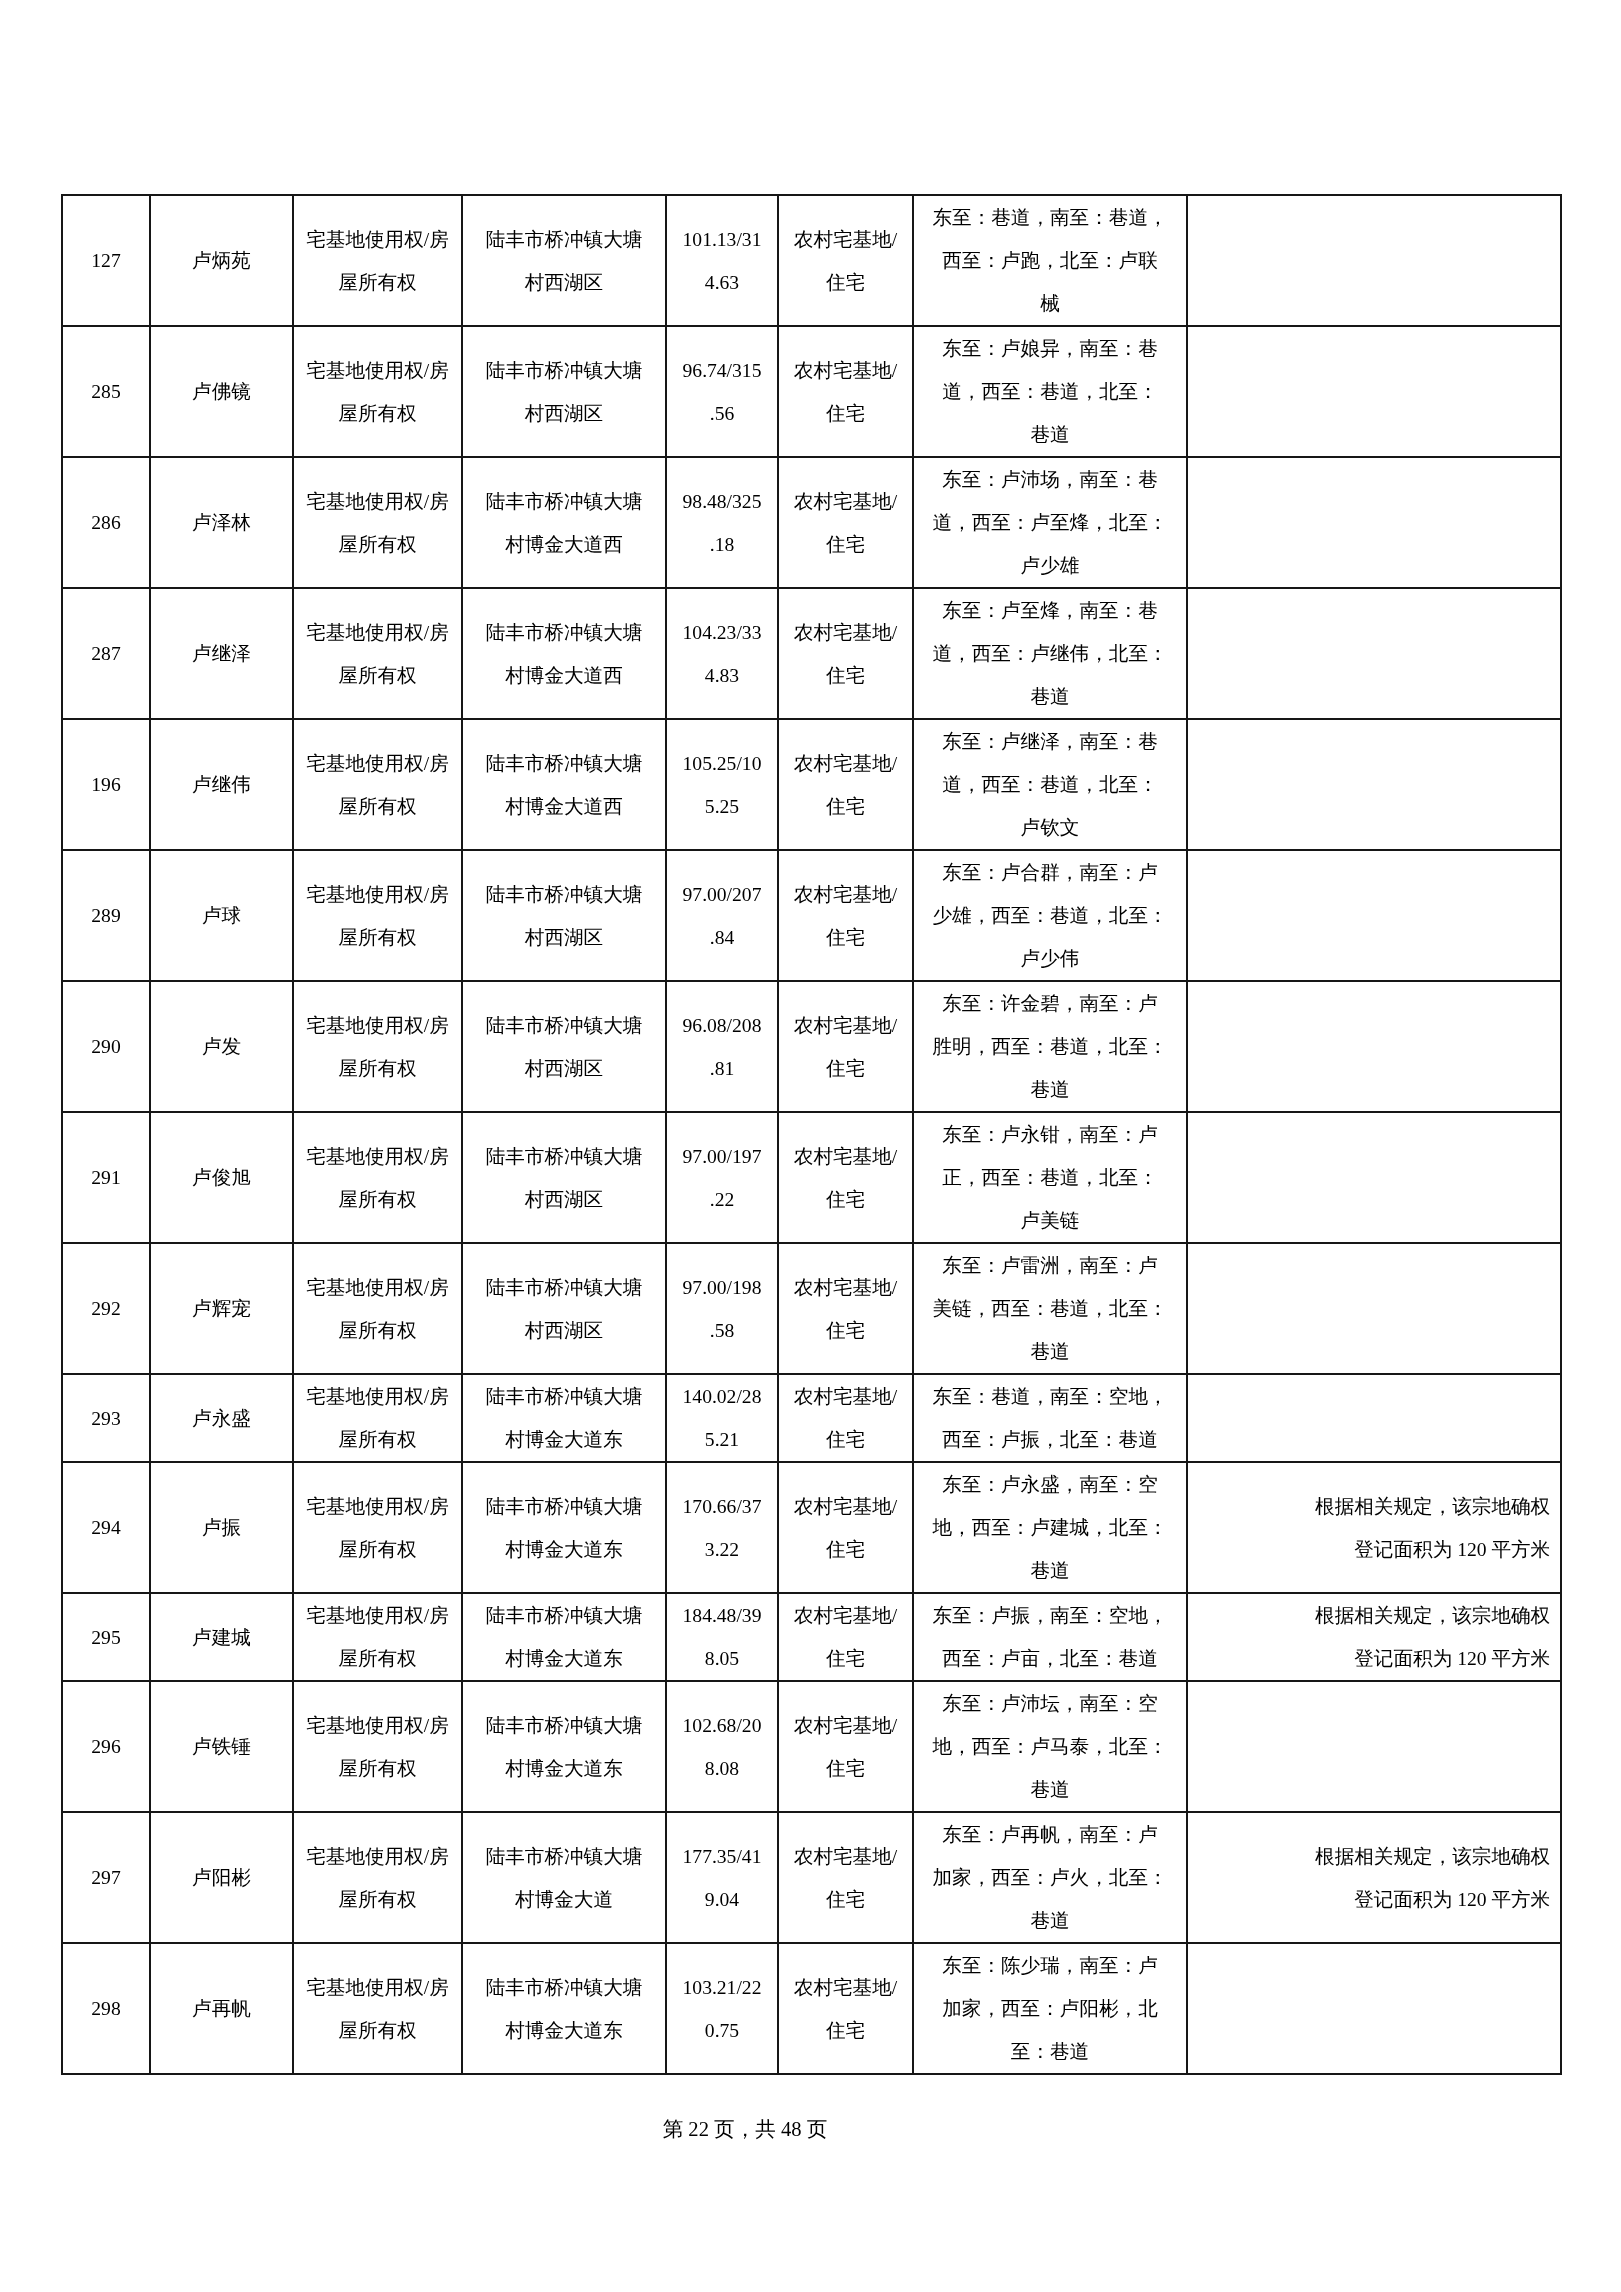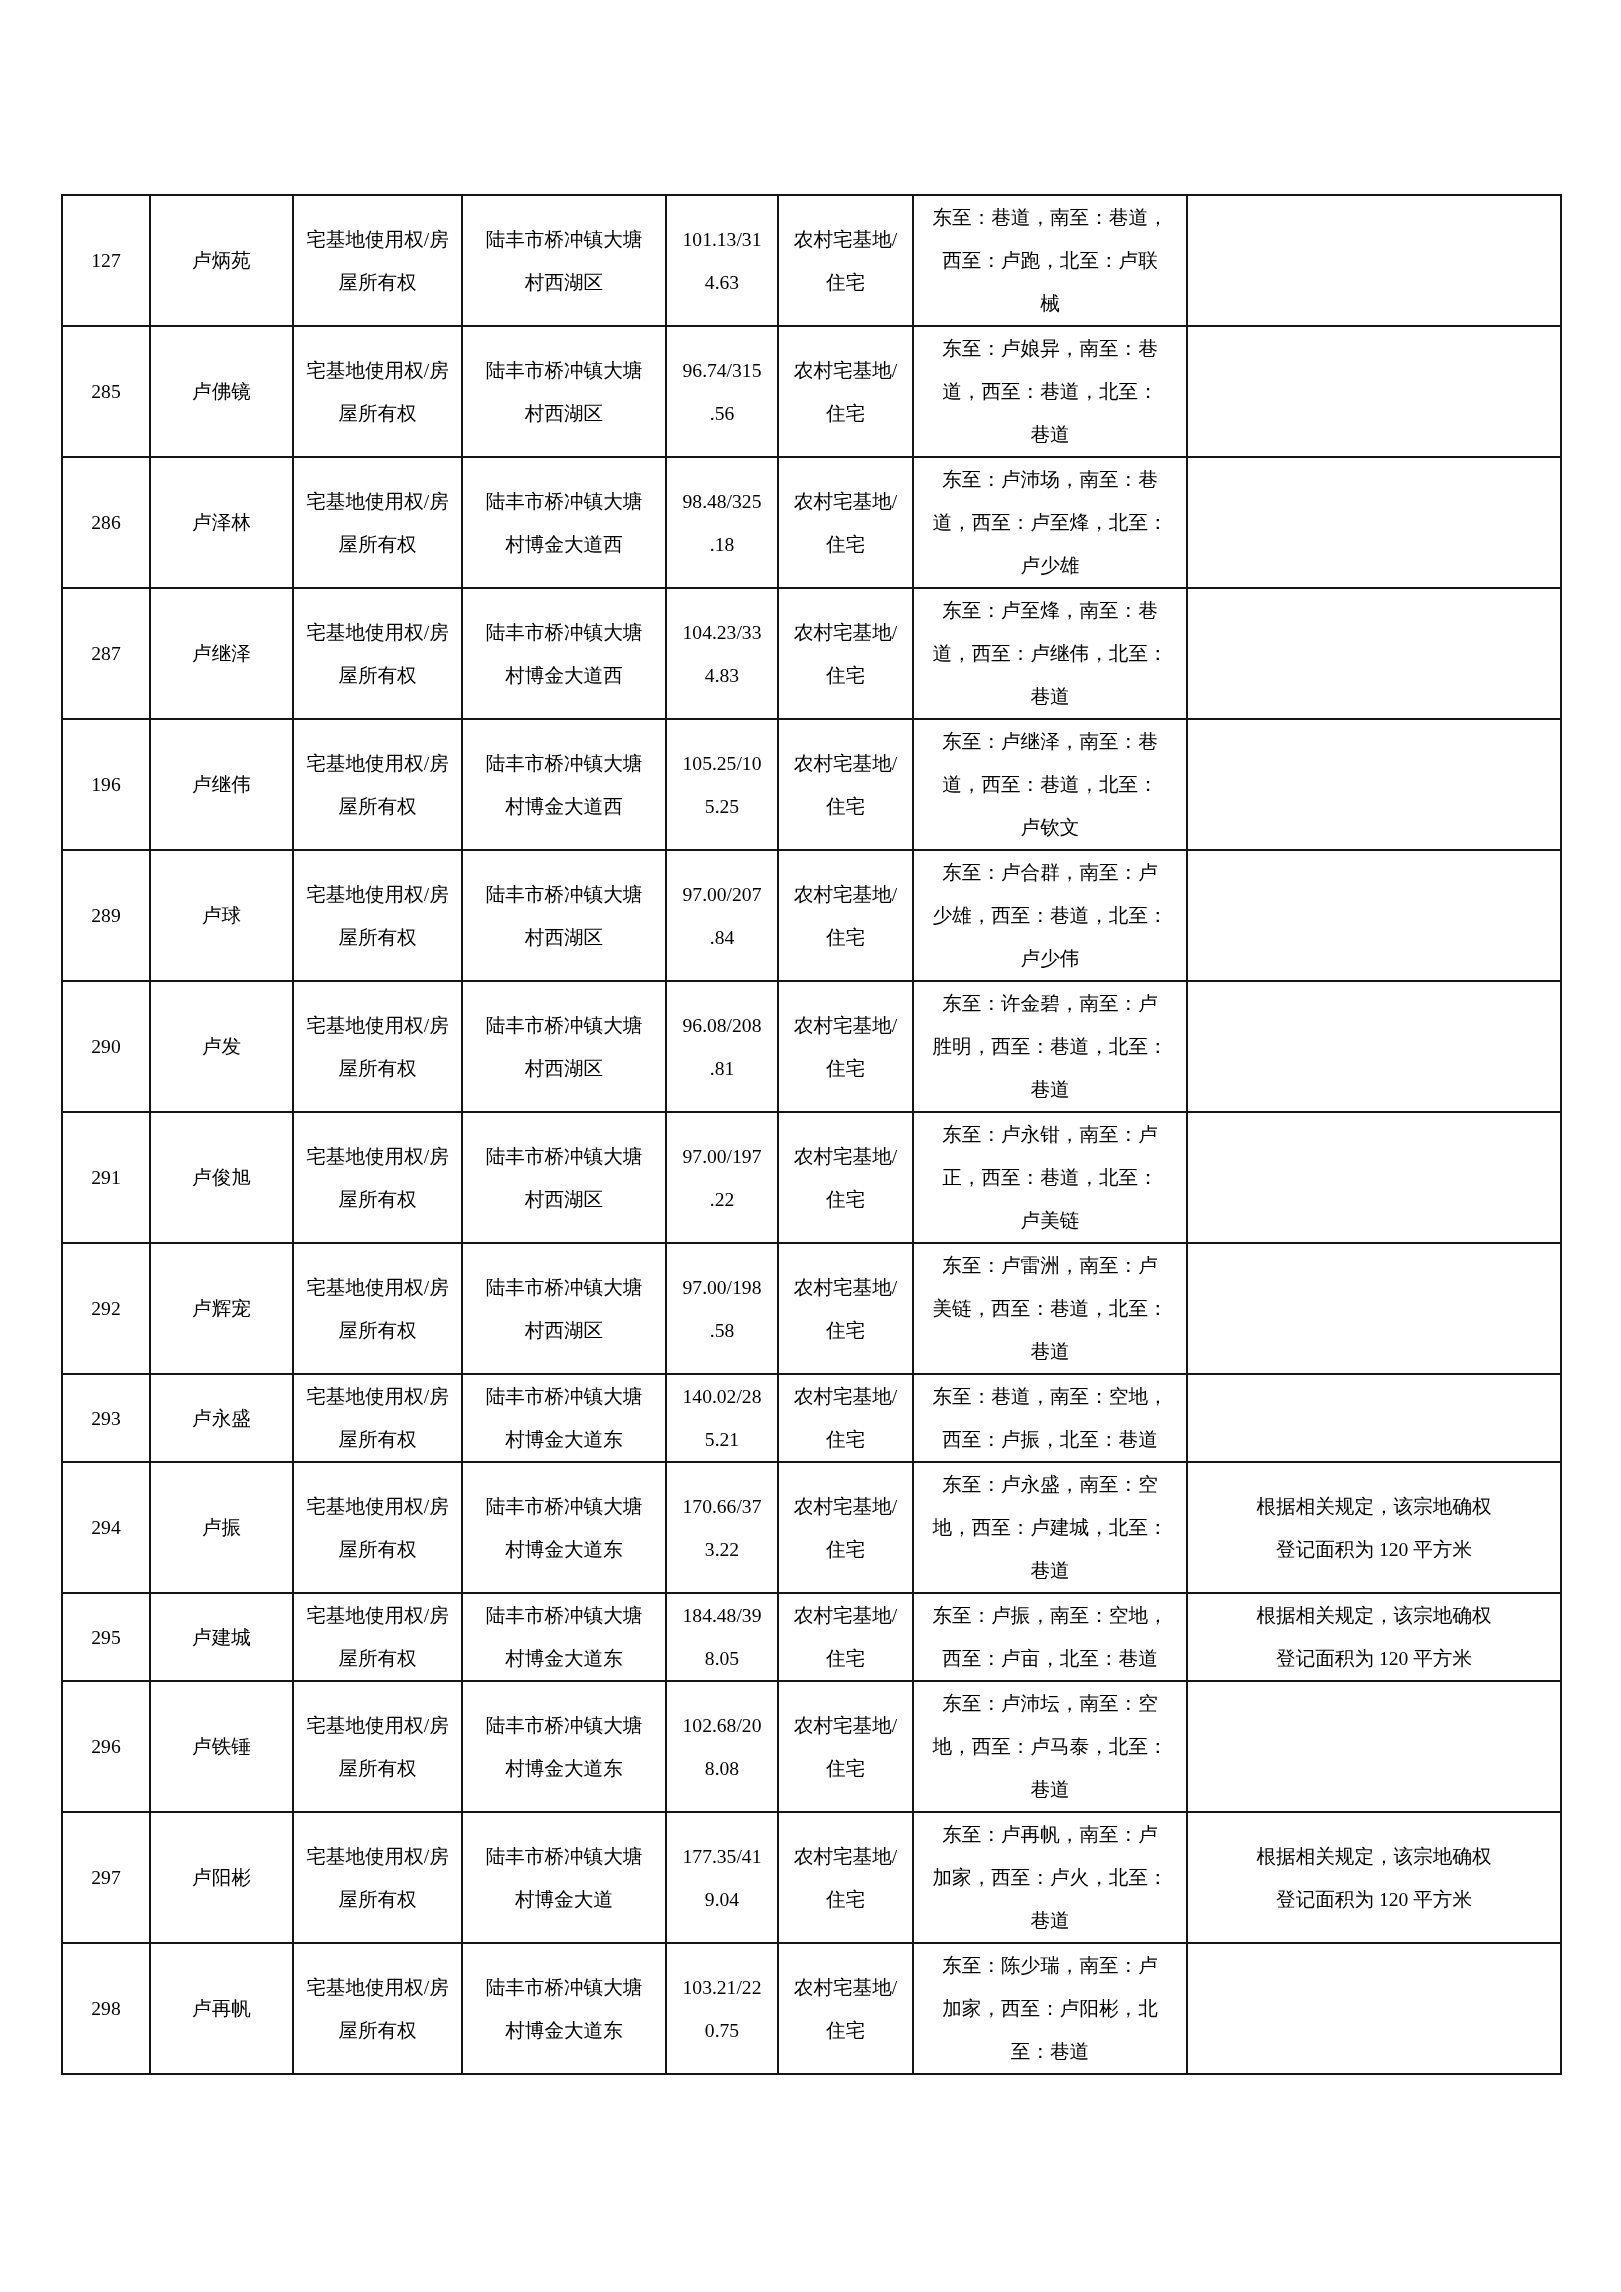--- a/index.html
+++ b/index.html
@@ -20,21 +20,21 @@
     border: 2px solid #161616;
     text-align: center;
     vertical-align: middle;
     font-size: 19.6px;
     line-height: 43px;
     white-space: pre-line;
     padding: 0 7.8px;
     overflow: hidden;
   }
   td.c-bounds { text-align: center; padding: 0 9.8px; }
-  td.c-remark { text-align: center; padding: 0 9.8px; }
+  td.c-remark { text-align: right; padding: 0 9.8px; }
   td.c-area { padding: 0 3.9px; }
   .footer {
     position: absolute;
     left: 0; top: 2115px;
     width: 1490px;
     text-align: center;
     font-size: 20.6px;
     line-height: 29px;
   }
 </style>
@@ -291,14 +291,15 @@
           <td class="c-usage">农村宅基地/
 住宅</td>
           <td class="c-bounds">东至：陈少瑞，南至：卢
 加家，西至：卢阳彬，北
 至：巷道</td>
           <td class="c-remark"></td>
         </tr>
       </tbody>
   </table>
 
+  <div class="footer">第 22 页，共 48 页</div>
 </div>
 
 
 </body></html>

